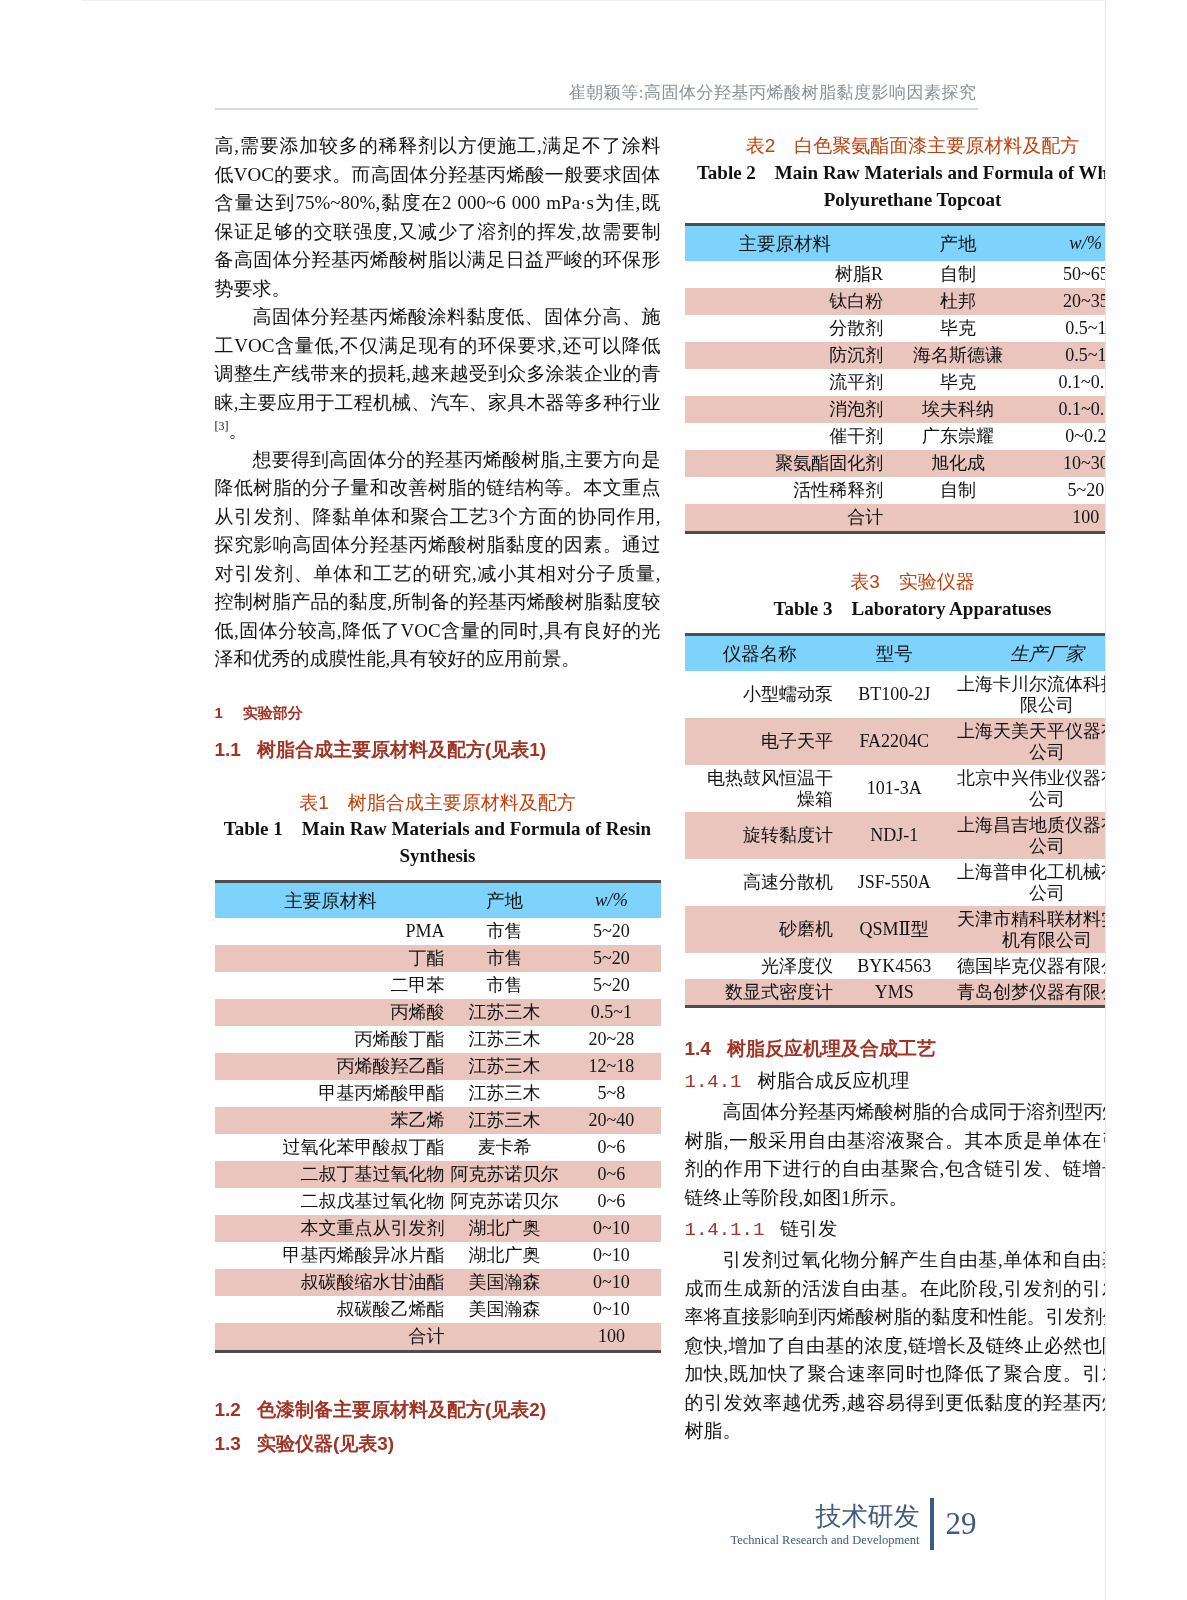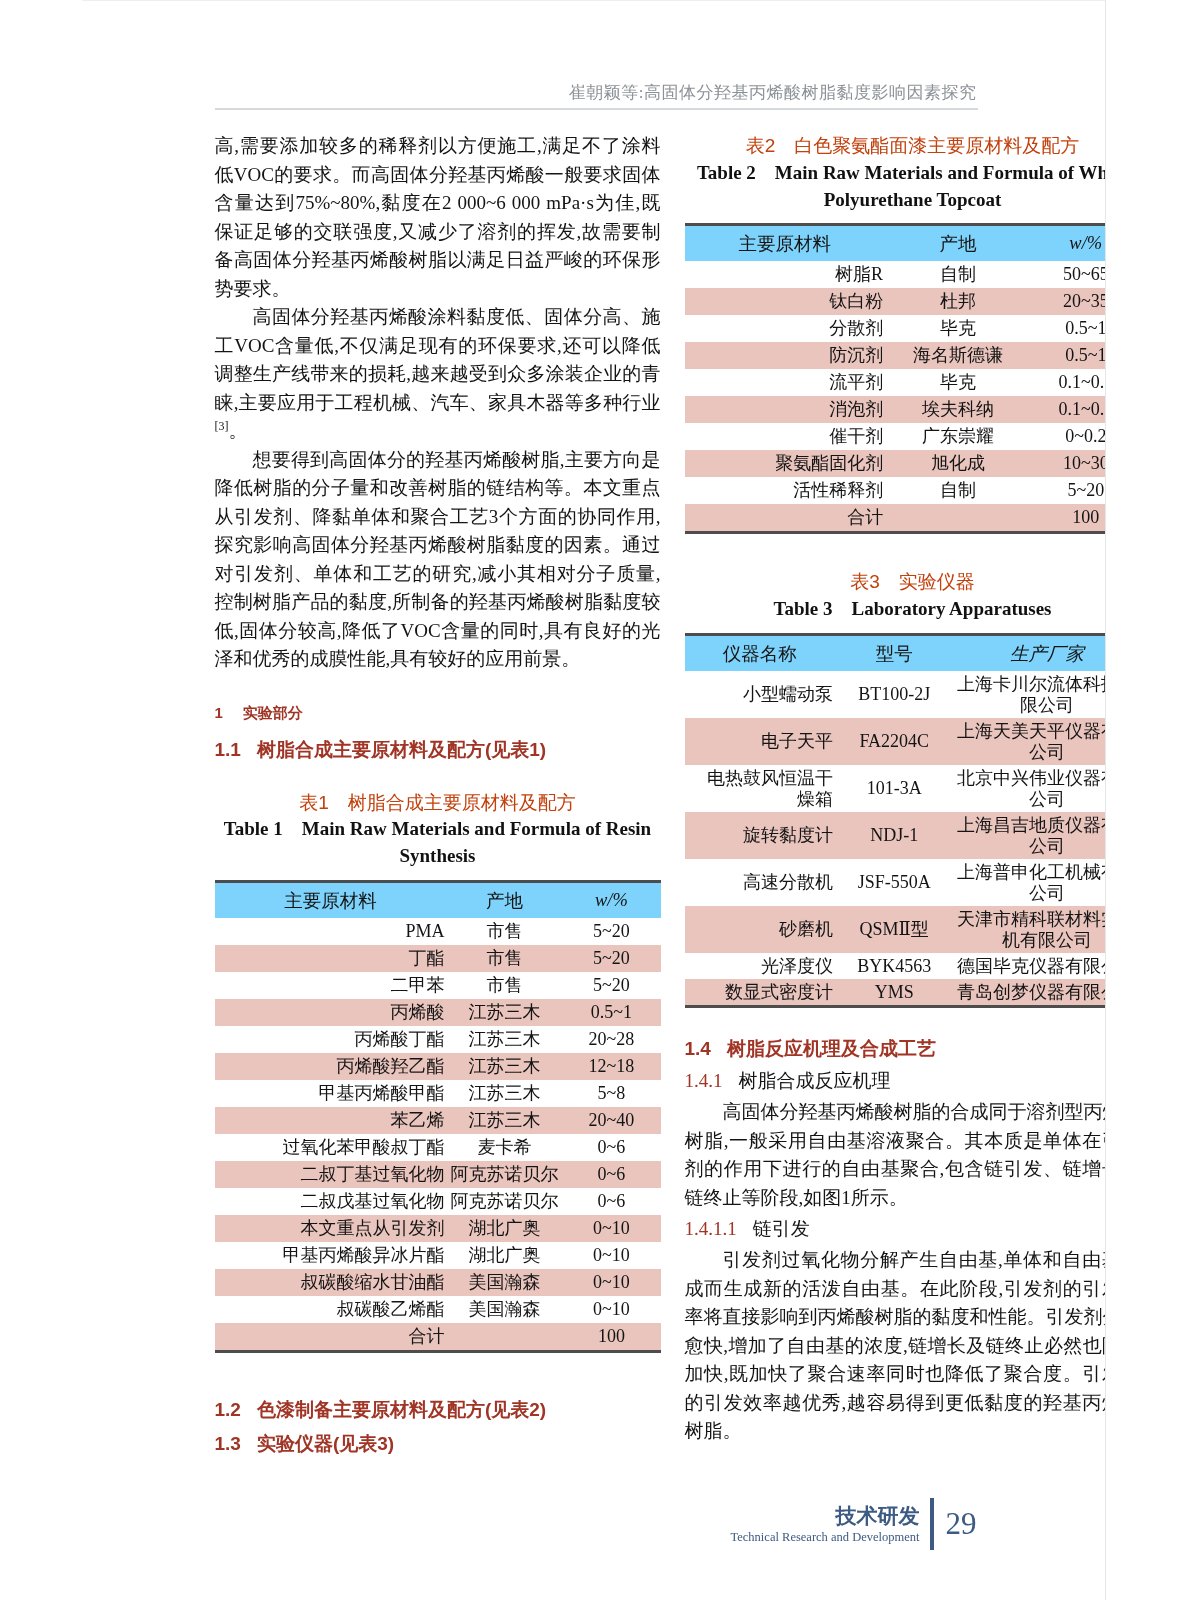--- a/index.html
+++ b/index.html
@@ -42,21 +42,21 @@
     margin-top:8px; margin-bottom:6px;
     font-family:"Liberation Sans","DejaVu Sans",sans-serif;
     font-size:19px; font-weight:bold; color:#a03425;
   }
   .sec2 .num { margin-right:16px; }
   .sec3 {
     margin-top:4px; margin-bottom:4px;
     font-size:19px; font-weight:normal; color:#141414;
   }
   .sec3 .num {
-    font-family:Liberation Serif, serif;
+    font-family:Liberation Mono, monospace;
     color:#a03425; margin-right:16px;
   }
 
   .tbl-caption { text-align:center; margin-top:26px; margin-bottom:10px; }
   .cap-zh {
     font-family:"Liberation Sans","DejaVu Sans",sans-serif;
     font-weight:normal; font-size:19px; color:#c2410c; line-height:1.45;
   }
   .cap-en {
     font-family:"Liberation Serif","DejaVu Serif",serif;
@@ -87,21 +87,21 @@
   .after-table { margin-top:44px; }
   .right-first { margin-top:0; }
 
   .footer {
     position:absolute; right:128px; bottom:50px;
     display:flex; align-items:center; color:#3d5a82;
   }
   .footer-text { text-align:right; }
   .footer-zh {
     font-family:"Liberation Sans","DejaVu Sans",sans-serif;
-    font-weight:bold; font-size:21px; line-height:1.25;
+    font-weight:normal; font-size:26px; line-height:1.25;
   }
   .footer-en {
     font-family:"Liberation Serif","DejaVu Serif",serif;
     font-size:12.5px; font-weight:normal;
   }
   .footer-bar { width:4px; height:52px; background:#3d5a82; margin:0 12px 0 10px; }
   .footer-page { font-size:31px; font-family:"Liberation Serif","DejaVu Serif",serif; }
 </style>
 </head>
 <body>

